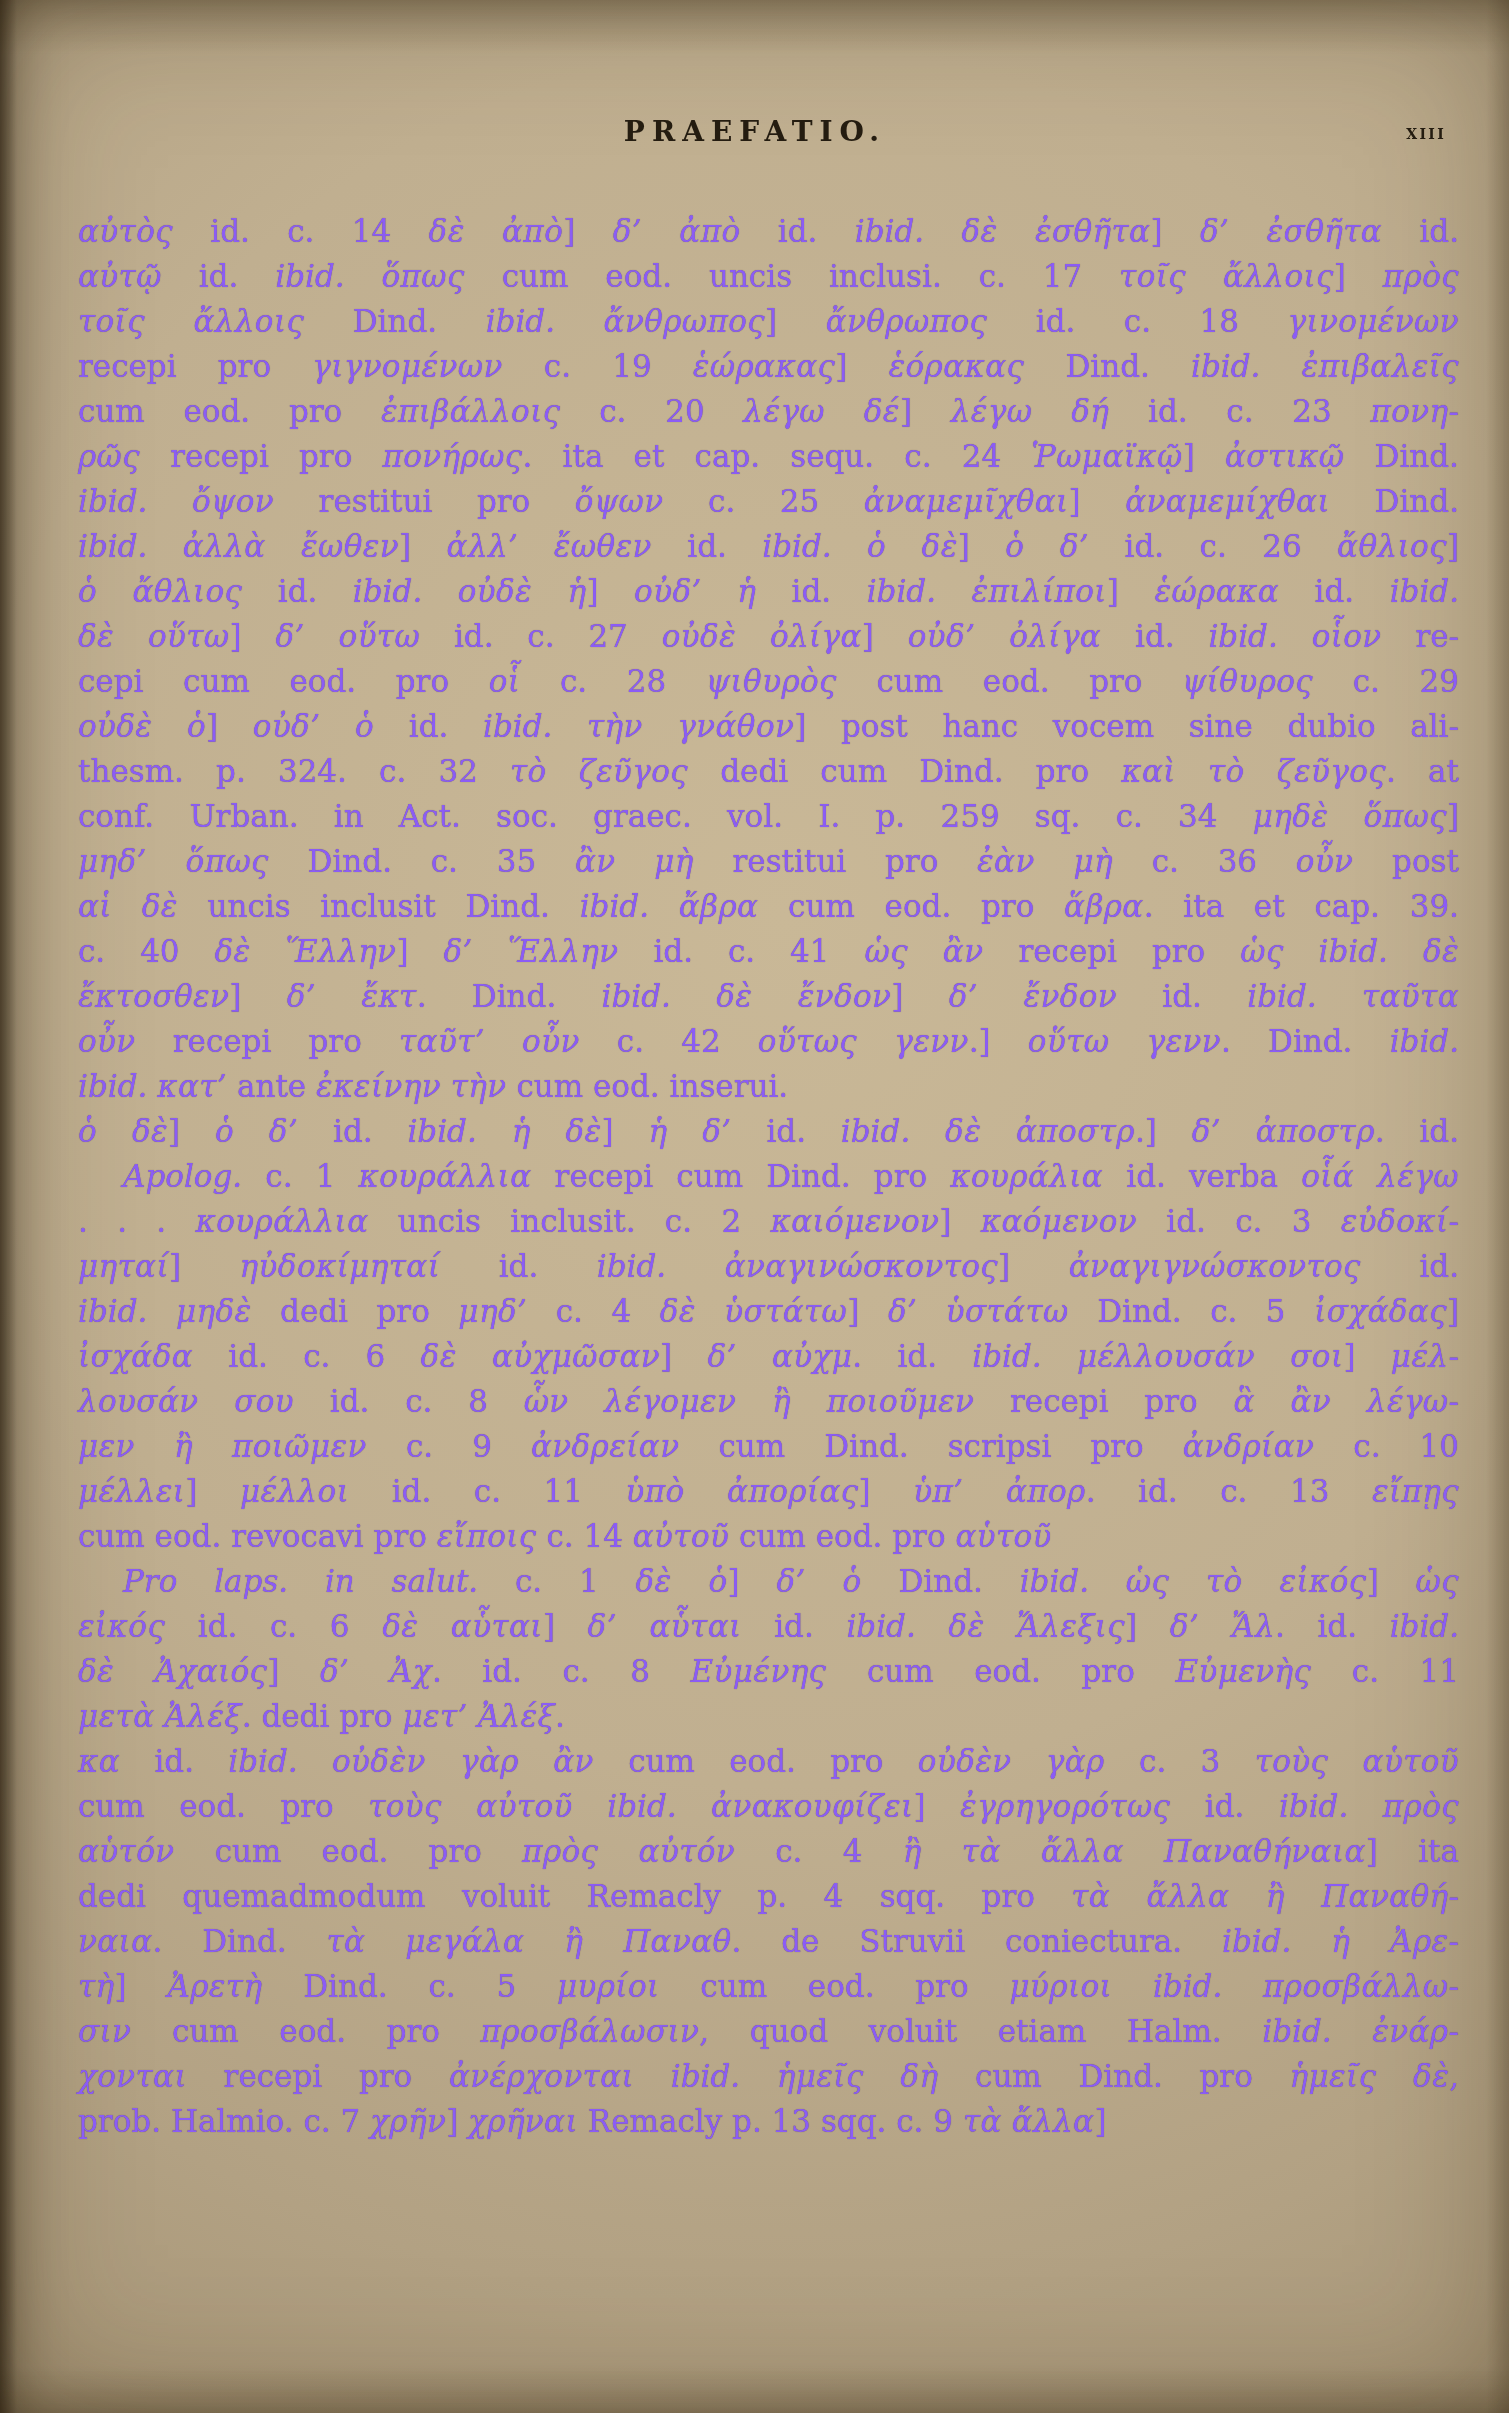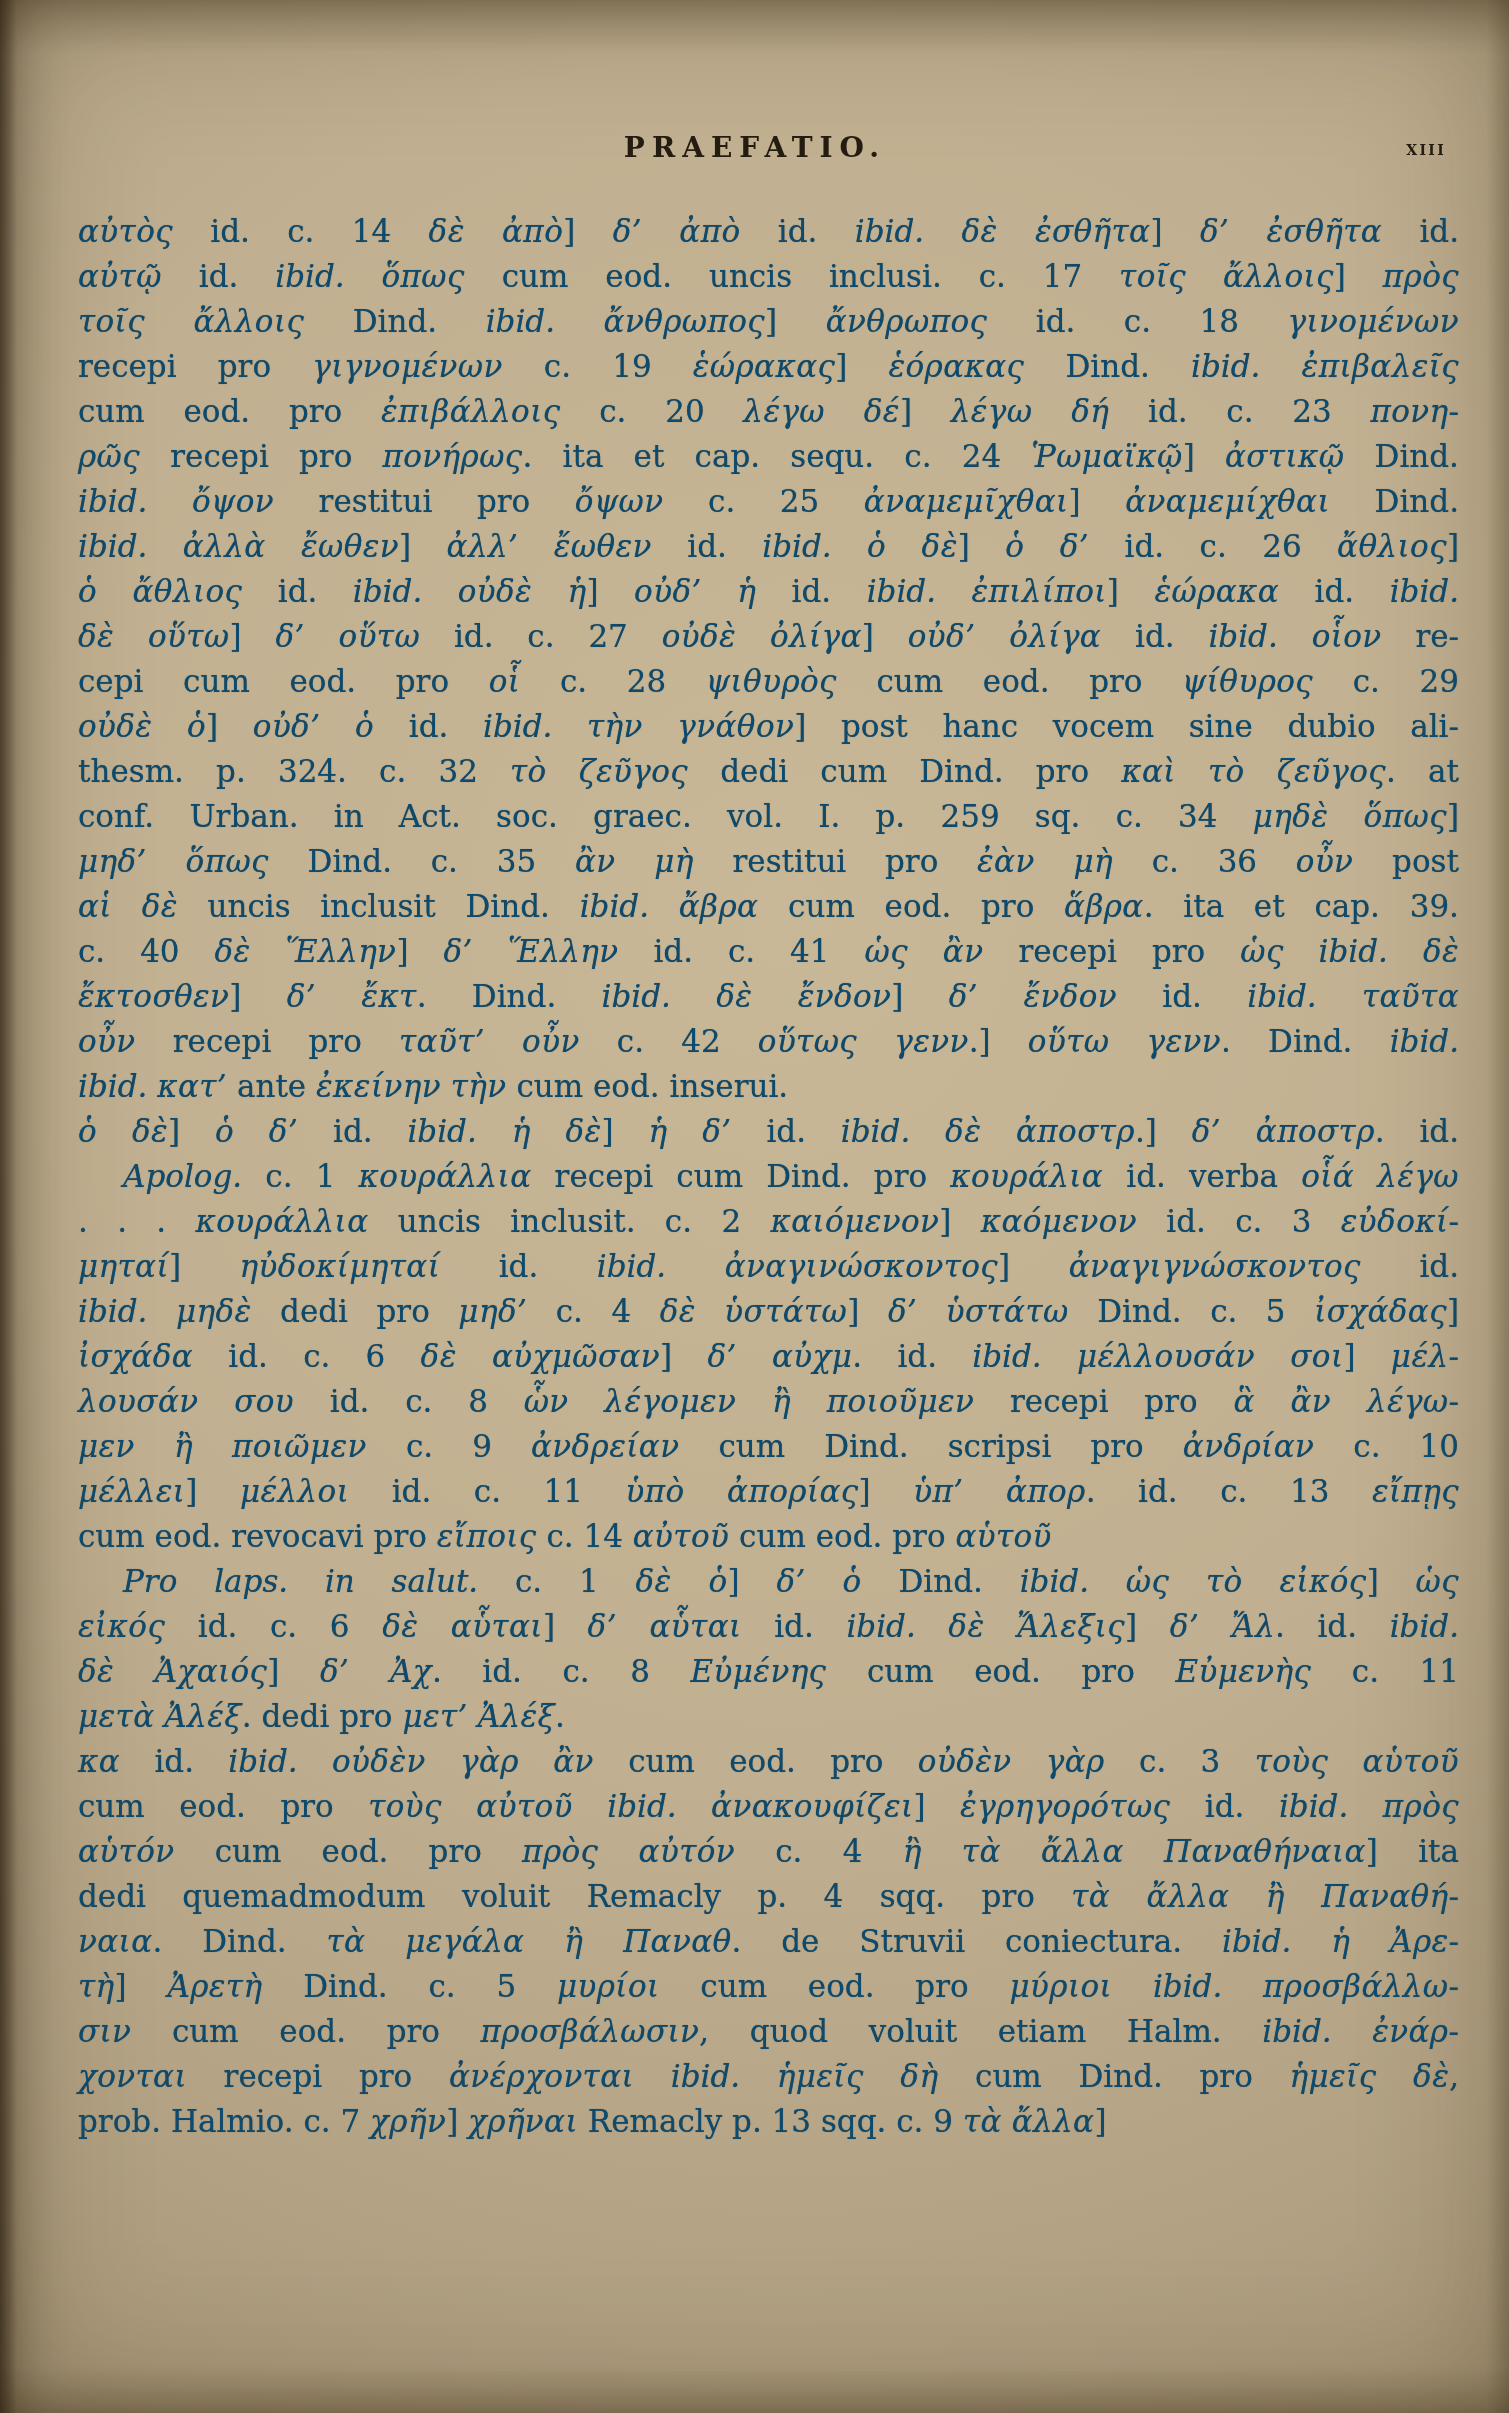--- a/index.html
+++ b/index.html
@@ -8,31 +8,31 @@
     font-family:"DejaVu Serif","Liberation Serif",serif;
     background:
       linear-gradient(90deg, rgba(35,25,10,0.55) 0px, rgba(35,25,10,0.0) 17px),
       linear-gradient(270deg, rgba(60,45,22,0.25) 0px, rgba(60,45,22,0.0) 23px),
       linear-gradient(0deg, rgba(70,55,28,0.22) 0px, rgba(70,55,28,0.0) 47px),
       linear-gradient(180deg, rgba(70,55,28,0.28) 0px, rgba(70,55,28,0.0) 54px),
       radial-gradient(ellipse 120% 80% at 52% 38%, #c9b897 0%, #c0af90 45%, #b2a183 72%, #9f8d6d 100%);
   }
   .vignette{position:absolute;inset:0;pointer-events:none;
     box-shadow:inset 0 0 140px rgba(55,40,18,.35), inset 27px 0 54px -23px rgba(25,17,5,.55);}
-  .page-header{position:absolute;top:115px;left:0;width:100%;height:47px;margin-top:16px;}
+  .page-header{position:absolute;top:115px;left:0;width:100%;height:47px;}
   .page-title{
     position:absolute;left:0;right:0;text-align:center;
     font-size:28px;letter-spacing:7px;color:#241c10;font-weight:bold;
   }
   .page-number{
     position:absolute;right:64px;top:4.7px;
     font-variant:small-caps;font-size:20px;letter-spacing:2.3px;color:#241c10;font-weight:bold;
   }
   .text-block{
-    position:absolute;top:209px;left:78px;right:51px;color:#0c4a6e;
+    position:absolute;top:209px;left:78px;right:51px;color:#8b5cf6;
   }
   .line{
     font-size:31px;line-height:45px;white-space:nowrap;
     text-align:justify;text-align-last:justify;white-space:normal;
     text-shadow:0 0 0.8px rgba(36,28,16,.55);
   }
   .line.indent{text-indent:45px;}
   .line.para-end{text-align-last:left;}
   i.gr{font-style:italic;letter-spacing:0.4px;}
   i.lat{font-style:italic;}

